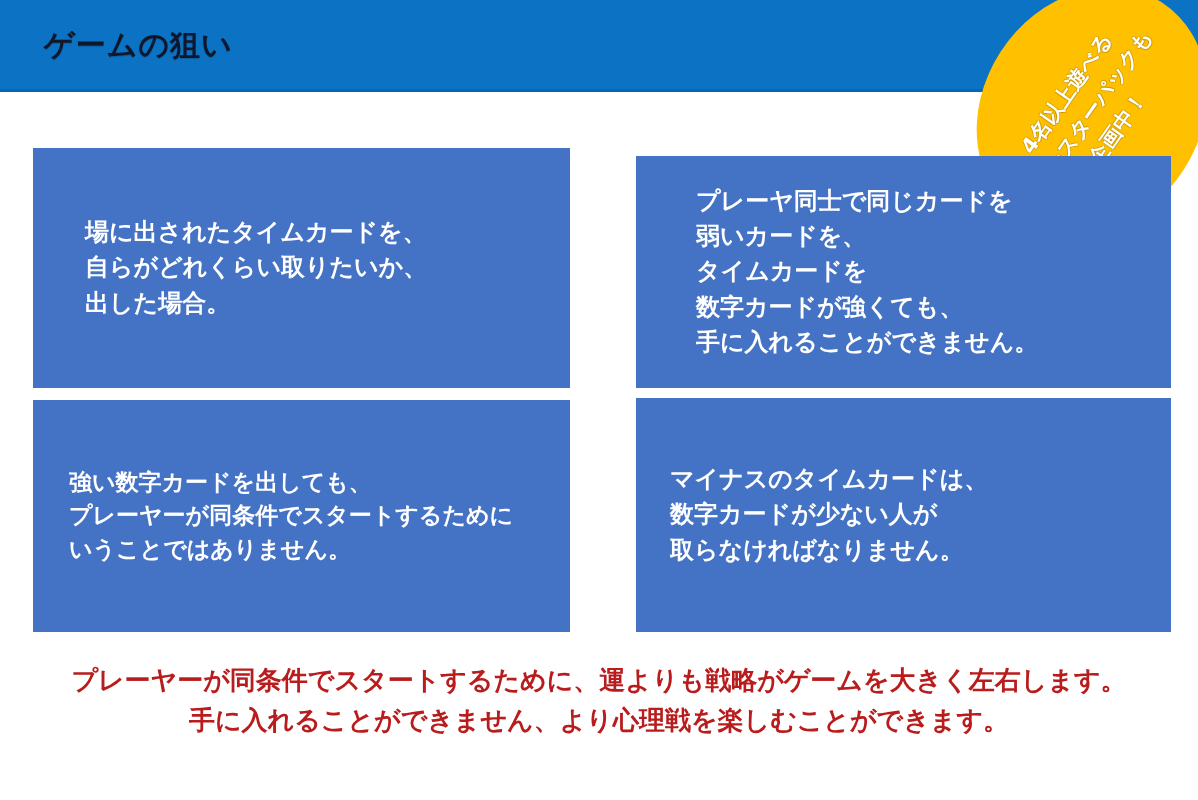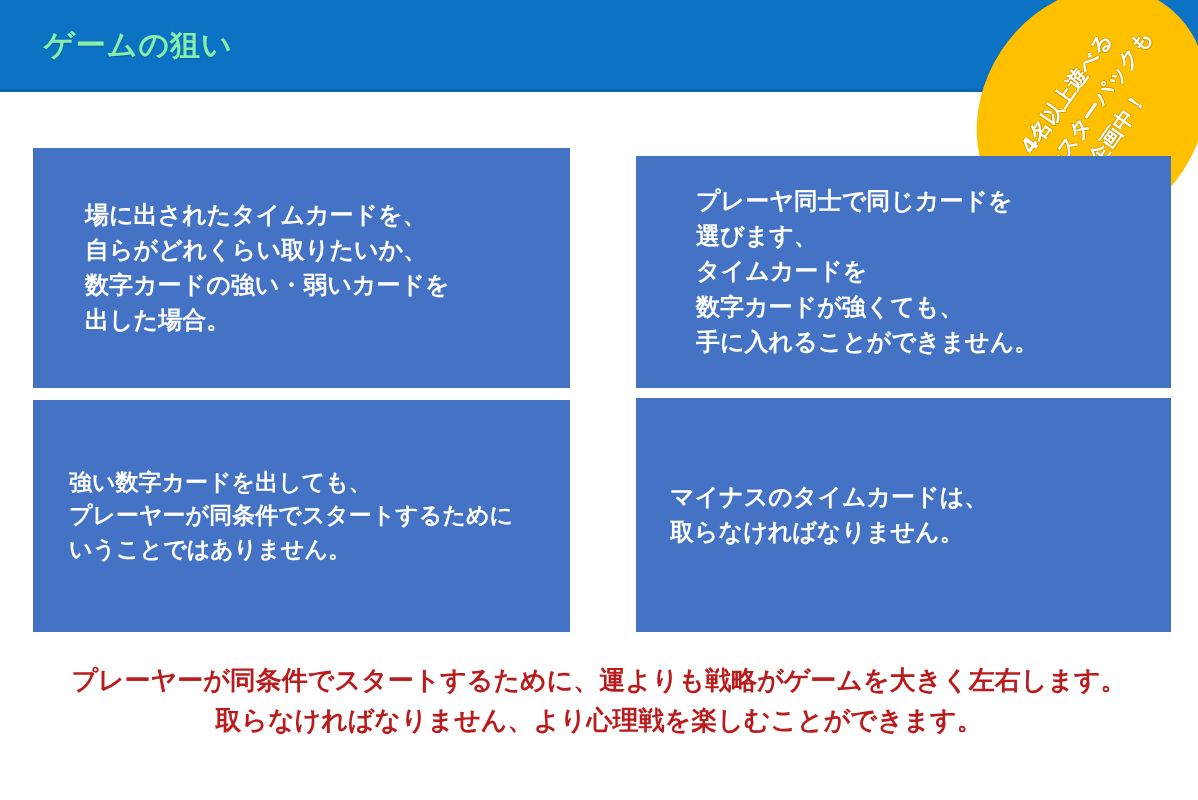--- a/index.html
+++ b/index.html
@@ -28,21 +28,21 @@
     height: 92px;
     background: #0B72C4;
     box-sizing: border-box;
     border-bottom: 3px solid #0A66B0;
   }
   .header-title {
     position: absolute;
     left: 44px;
     top: 50%;
     transform: translateY(-50%);
-    color: #86efac;
+    color: #0f172a;
     font-size: 30px;
     font-weight: bold;
     letter-spacing: 1px;
     white-space: nowrap;
     text-shadow: 0 1px 1px rgba(0,0,0,0.18);
   }
 
   
   .badge {
     position: absolute;
@@ -153,48 +153,48 @@
       <div class="badge-line">4名以上遊べる</div>
       <div class="badge-line">ブースターパックも</div>
       <div class="badge-line">企画中！</div>
     </div>
   </div>
 
   <div class="box" id="box-1">
     <div class="box-inner">
       <div class="box-line">場に出されたタイムカードを、</div>
       <div class="box-line">自らがどれくらい取りたいか、</div>
-      <div class="box-line">数字カードの強い・弱いカードを</div>
       <div class="box-line">出した場合。</div>
     </div>
   </div>
 
   <div class="box" id="box-2">
     <div class="box-inner">
       <div class="box-line">プレーヤ同士で同じカードを</div>
-      <div class="box-line">選びます、</div>
+      <div class="box-line">弱いカードを、</div>
       <div class="box-line">タイムカードを</div>
       <div class="box-line">数字カードが強くても、</div>
       <div class="box-line">手に入れることができません。</div>
     </div>
   </div>
 
   <div class="box" id="box-3">
     <div class="box-inner">
       <div class="box-line">強い数字カードを出しても、</div>
       <div class="box-line">プレーヤーが同条件でスタートするために</div>
       <div class="box-line">いうことではありません。</div>
     </div>
   </div>
 
   <div class="box" id="box-4">
     <div class="box-inner">
       <div class="box-line">マイナスのタイムカードは、</div>
+      <div class="box-line">数字カードが少ない人が</div>
       <div class="box-line">取らなければなりません。</div>
     </div>
   </div>
 
   <div class="footer">
     <div class="footer-line">プレーヤーが同条件でスタートするために、運よりも戦略がゲームを大きく左右します。</div>
-    <div class="footer-line">取らなければなりません、より心理戦を楽しむことができます。</div>
+    <div class="footer-line">手に入れることができません、より心理戦を楽しむことができます。</div>
   </div>
 
 </div>
 
 </body></html>

